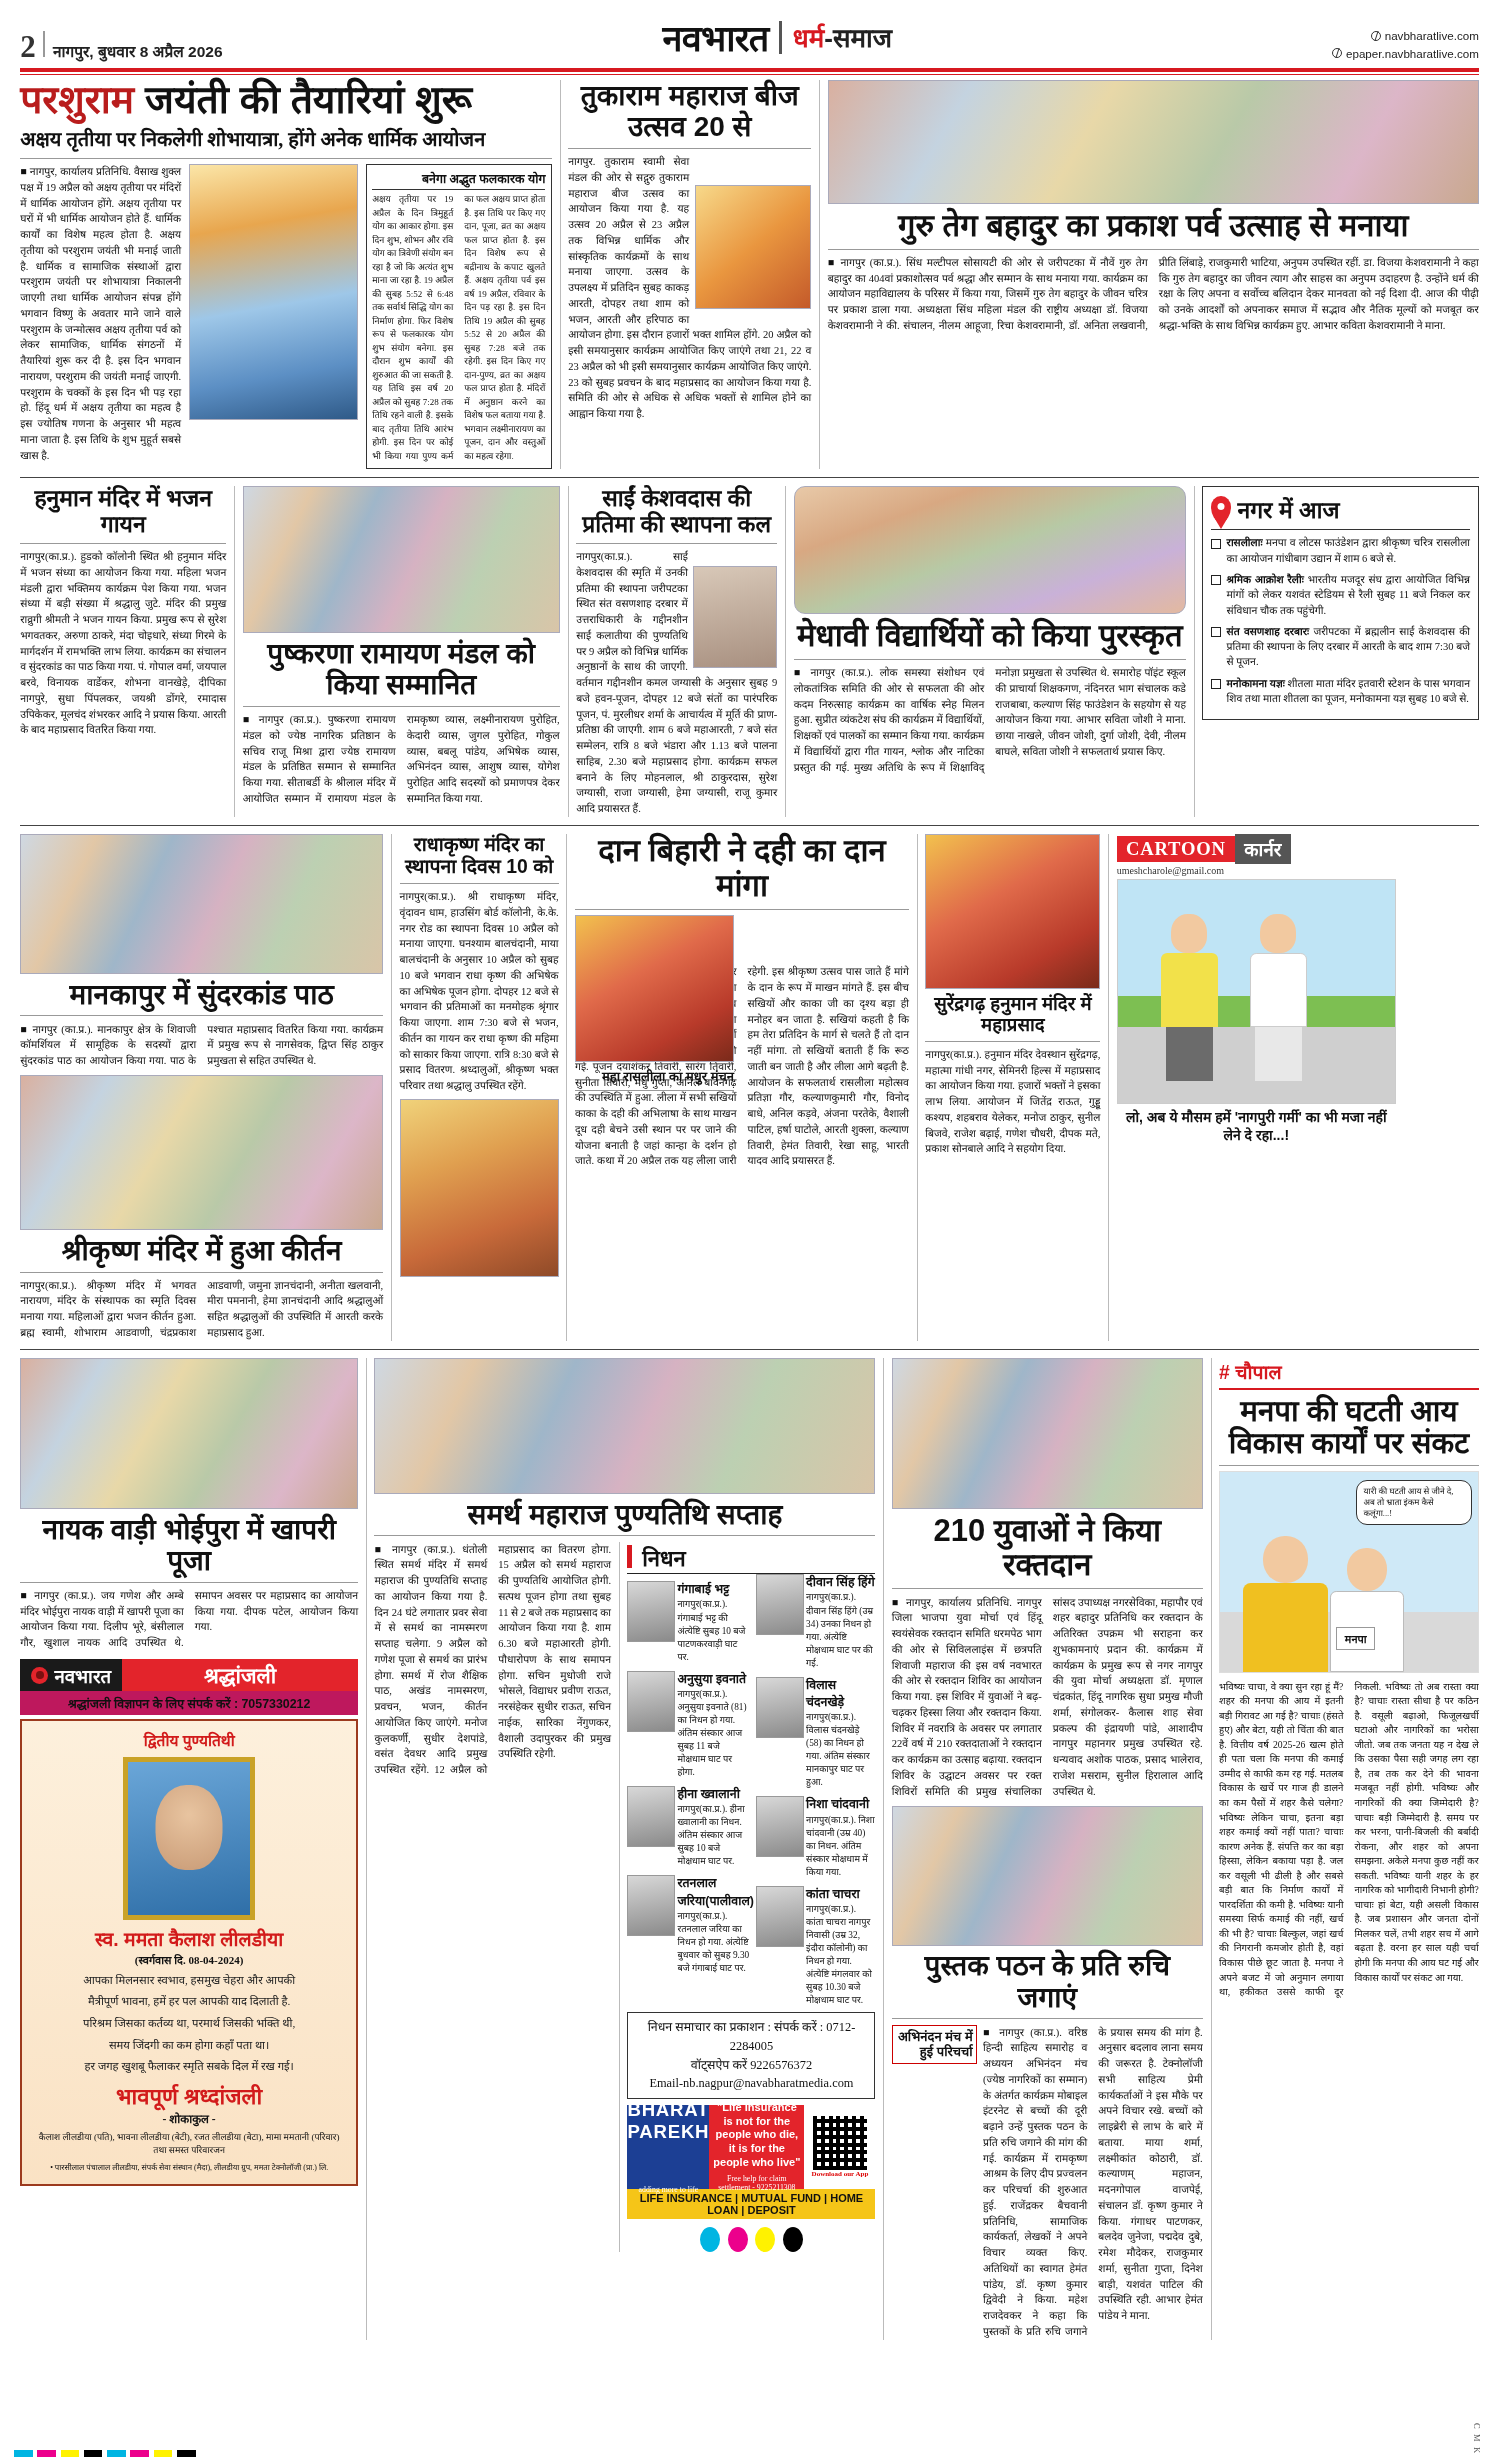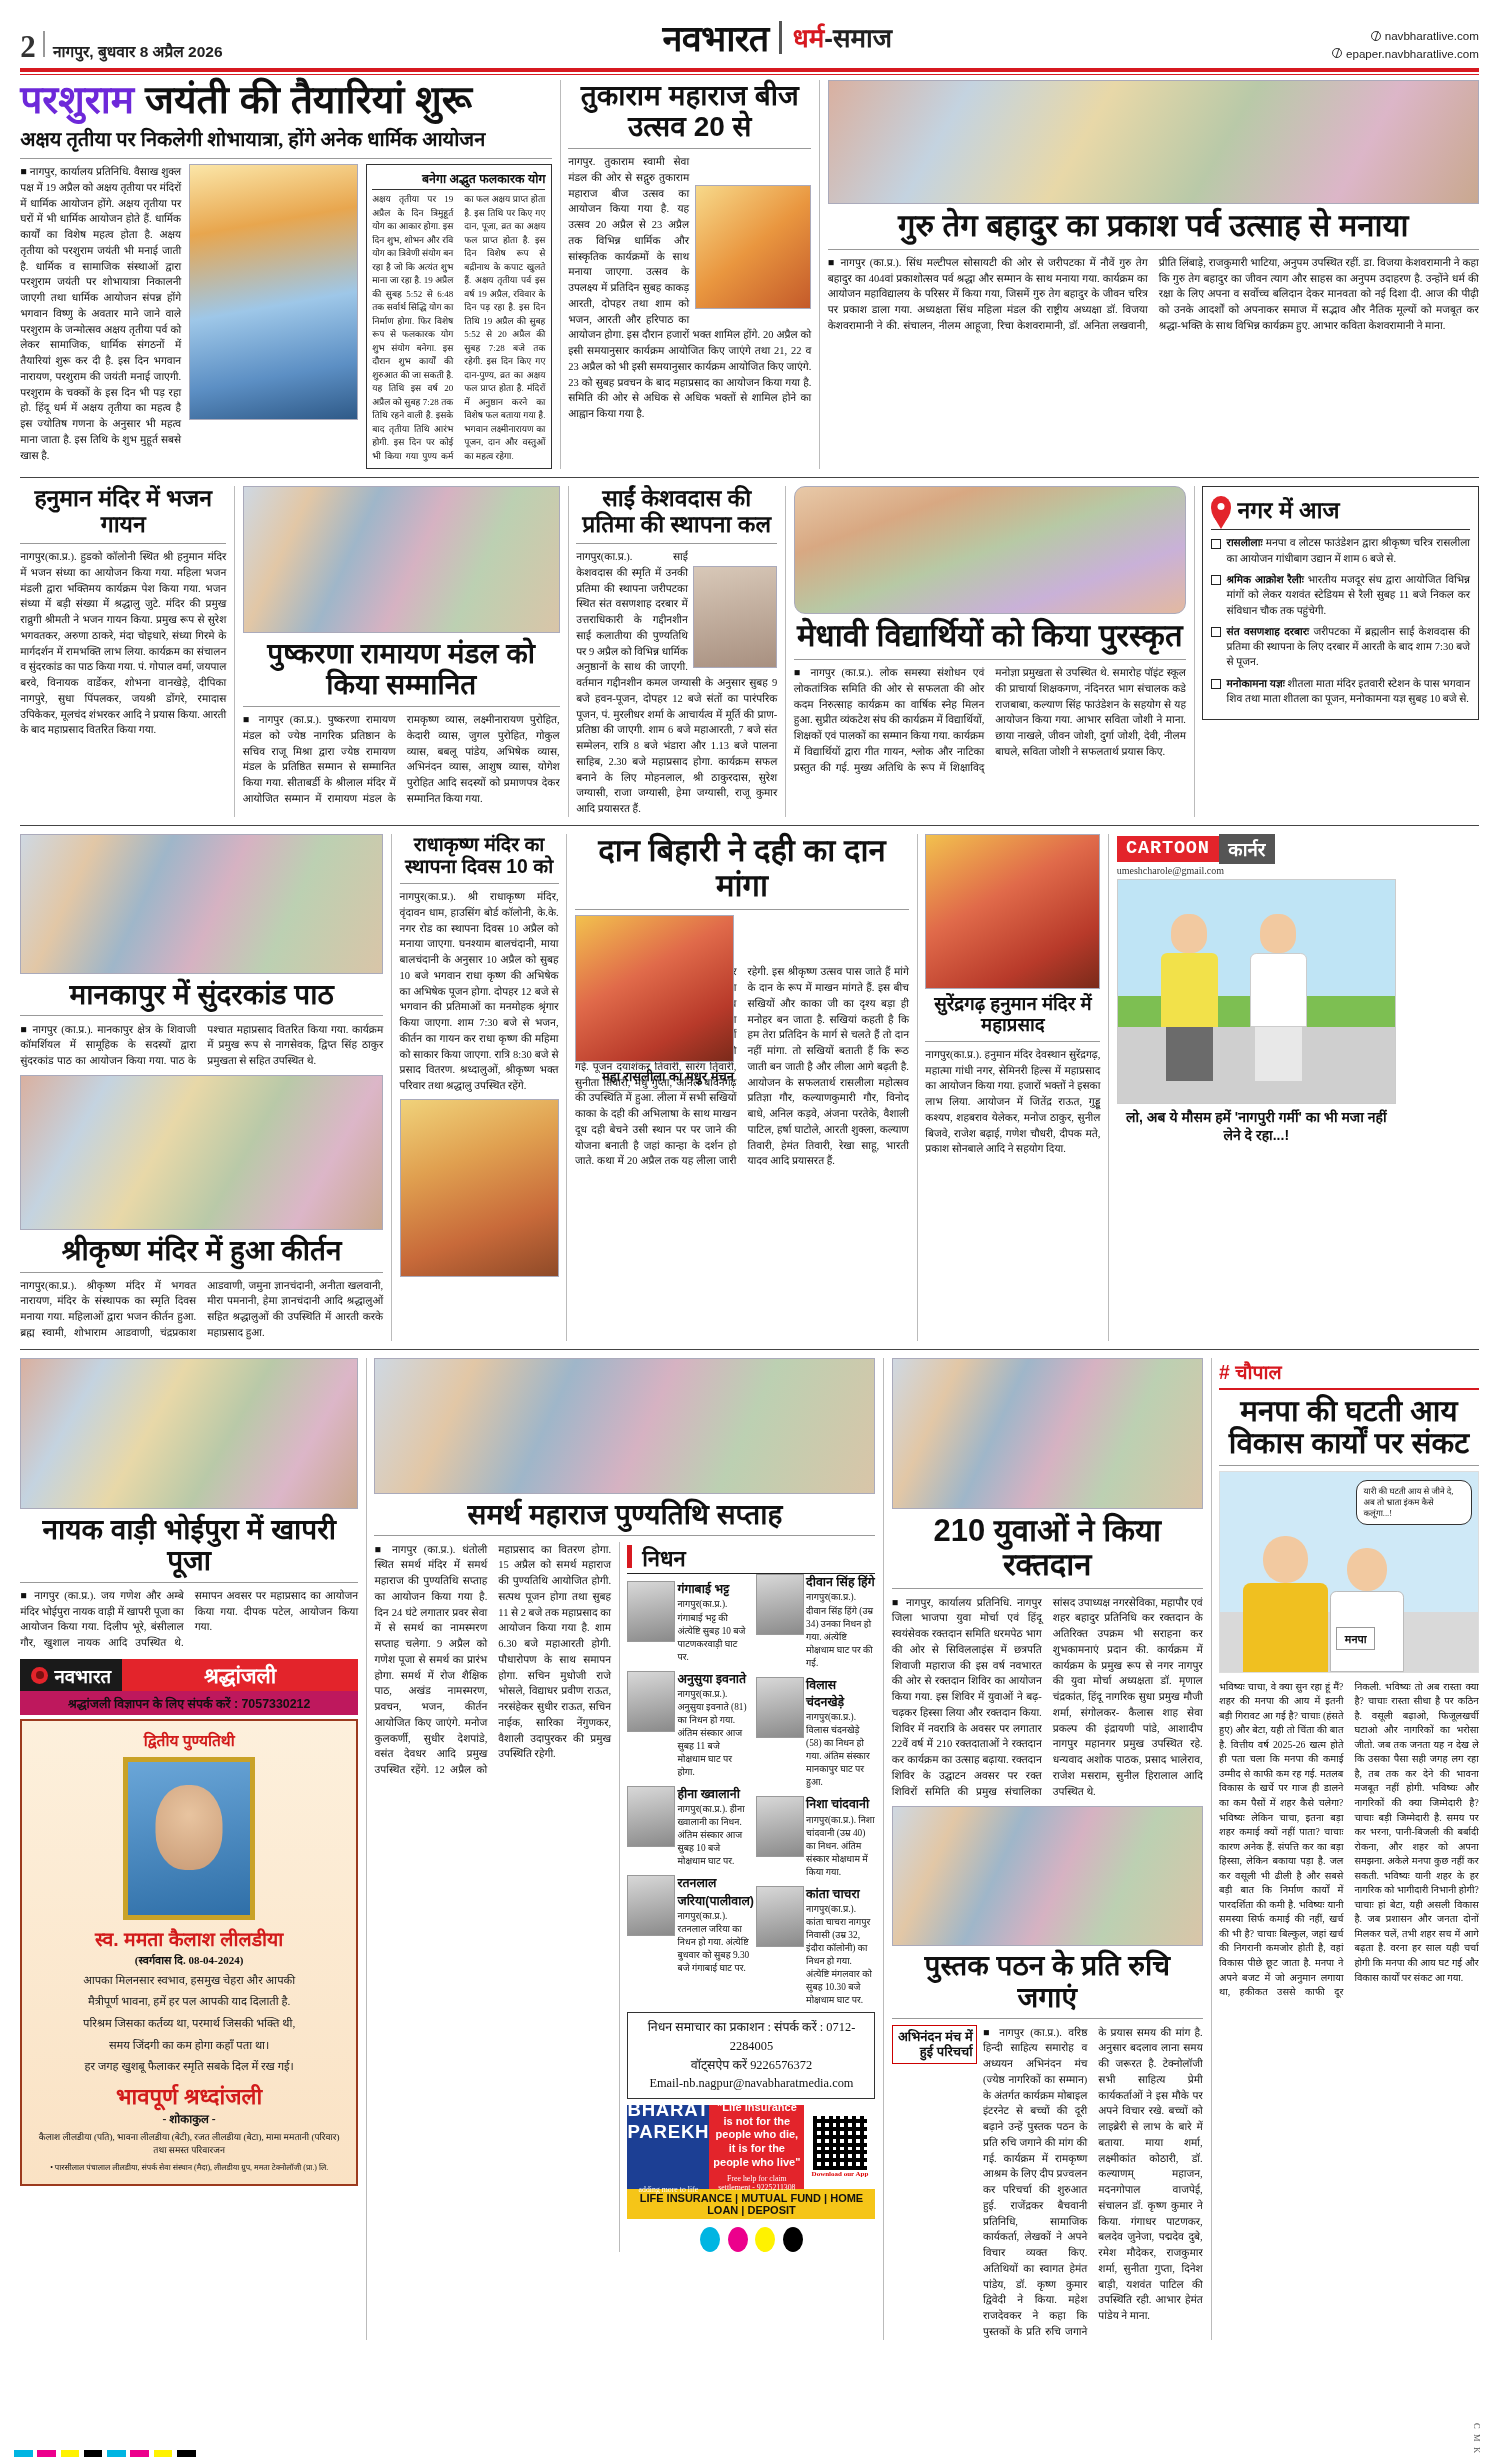--- a/index.html
+++ b/index.html
@@ -37,21 +37,21 @@
   .col { }
   .cA { width: 534px; }
   .cB { width: 248px; }
 
   .vrule { width: 0.8px; background: #bbb; }
   .hrule { height: 0.8px; background: #999; margin: 5.4px 0; }
   .hrule-thick { height: 1.6px; background: #444; margin: 6.2px 0; }
 
   
   h1.lead { font-size: 39px; line-height: 1.05; font-weight: 800; font-family: "Liberation Sans", sans-serif; }
-  h1.lead .hl-red { color: #6d28d9; text-align: right; }
+  h1.lead .hl-red { color: #b91c1c; text-align: right; }
   .lead-sub { font-size: 20px; font-weight: 700; margin-top: 4.7px; font-family: "Liberation Serif", serif; }
   h2.hd { font-size: 23px; line-height: 1.12; font-weight: 700; text-align: center; font-family: "Liberation Sans", sans-serif; }
   h2.hd-big { font-size: 28px; }
   h2.hd-xl { font-size: 31px; }
 
   .body-txt { font-size: 10.5px; line-height: 1.5; text-align: justify; font-family: "Liberation Serif", serif; }
 
   .twocol { column-count: 2; column-gap: 11px; }
   .threecol { column-count: 3; column-gap: 9.3px; }
 
@@ -73,21 +73,21 @@
   .pin { width: 20px; height: 26px; background: #e3242b; border-radius: 50% 50% 50% 50% / 42% 42% 60% 60%; position: relative; }
   .pin:after { content:""; position:absolute; left:50%; top:7px; transform:translateX(-50%); width:7px;height:7px;background:#fff;border-radius:50%; }
   .pin:before { content:""; position:absolute; left:50%; bottom:-7px; transform:translateX(-50%); width:0;height:0;border-left:6.2px solid transparent;border-right:6.2px solid transparent;border-top:10px solid #e3242b;}
   .box-title { font-size: 23px; font-weight: 800; font-family:"Liberation Sans",sans-serif;}
   .ev { display: flex; gap: 5.4px; margin-bottom: 6.2px; font-size: 10.5px; line-height: 1.45; text-align: justify;}
   .ev-box { flex: 0 0 auto; width: 10px; height: 10px; border: 1.6px solid #222; margin-top: 3.1px;}
   .ev b { font-weight: 800; }
 
   
   .cartoon-hd { display:flex; align-items:center; }
-  .cc-red { background:#e3242b; color:#fff; font-size:18.6px; font-weight:600; padding: 2.3px 9.3px; font-family:Liberation Mono, monospace; letter-spacing:0.8px;}
+  .cc-red { background:#e3242b; color:#fff; font-size:18.6px; font-weight:600; padding: 2.3px 9.3px; font-family:Liberation Serif, serif; letter-spacing:0.8px;}
   .cc-gry { background:#555; color:#fff; font-size:18.6px; font-weight:800; padding: 2.3px 9.3px; font-family:"Liberation Sans",sans-serif;}
   .cc-mail { font-size: 10px; color:#333; margin-top:1.6px;}
   .cartoon-img { height: 225px; background: linear-gradient(#bfe4f5 0 52%, #7dbf52 52% 66%, #cfcfcf 66% 100%); position: relative; border:0.8px solid #ccc;}
   .c-man { position:absolute; bottom: 22px; width: 57px; }
   .c-head { width: 36px; height: 39px; background:#f2c9a0; border-radius: 46% 46% 42% 42%; margin: 0 auto; }
   .c-body { width: 57px; height: 74px; border-radius: 6.2px 6.2px 0 0; }
   .c-legs { width: 47px; height: 54px; background:#6b6b6b; margin: 0 auto; }
   .cartoon-cap { font-size: 14px; font-weight:700; text-align:center; margin-top: 4.7px; line-height:1.25; font-family:"Liberation Sans",sans-serif;}
 
   

